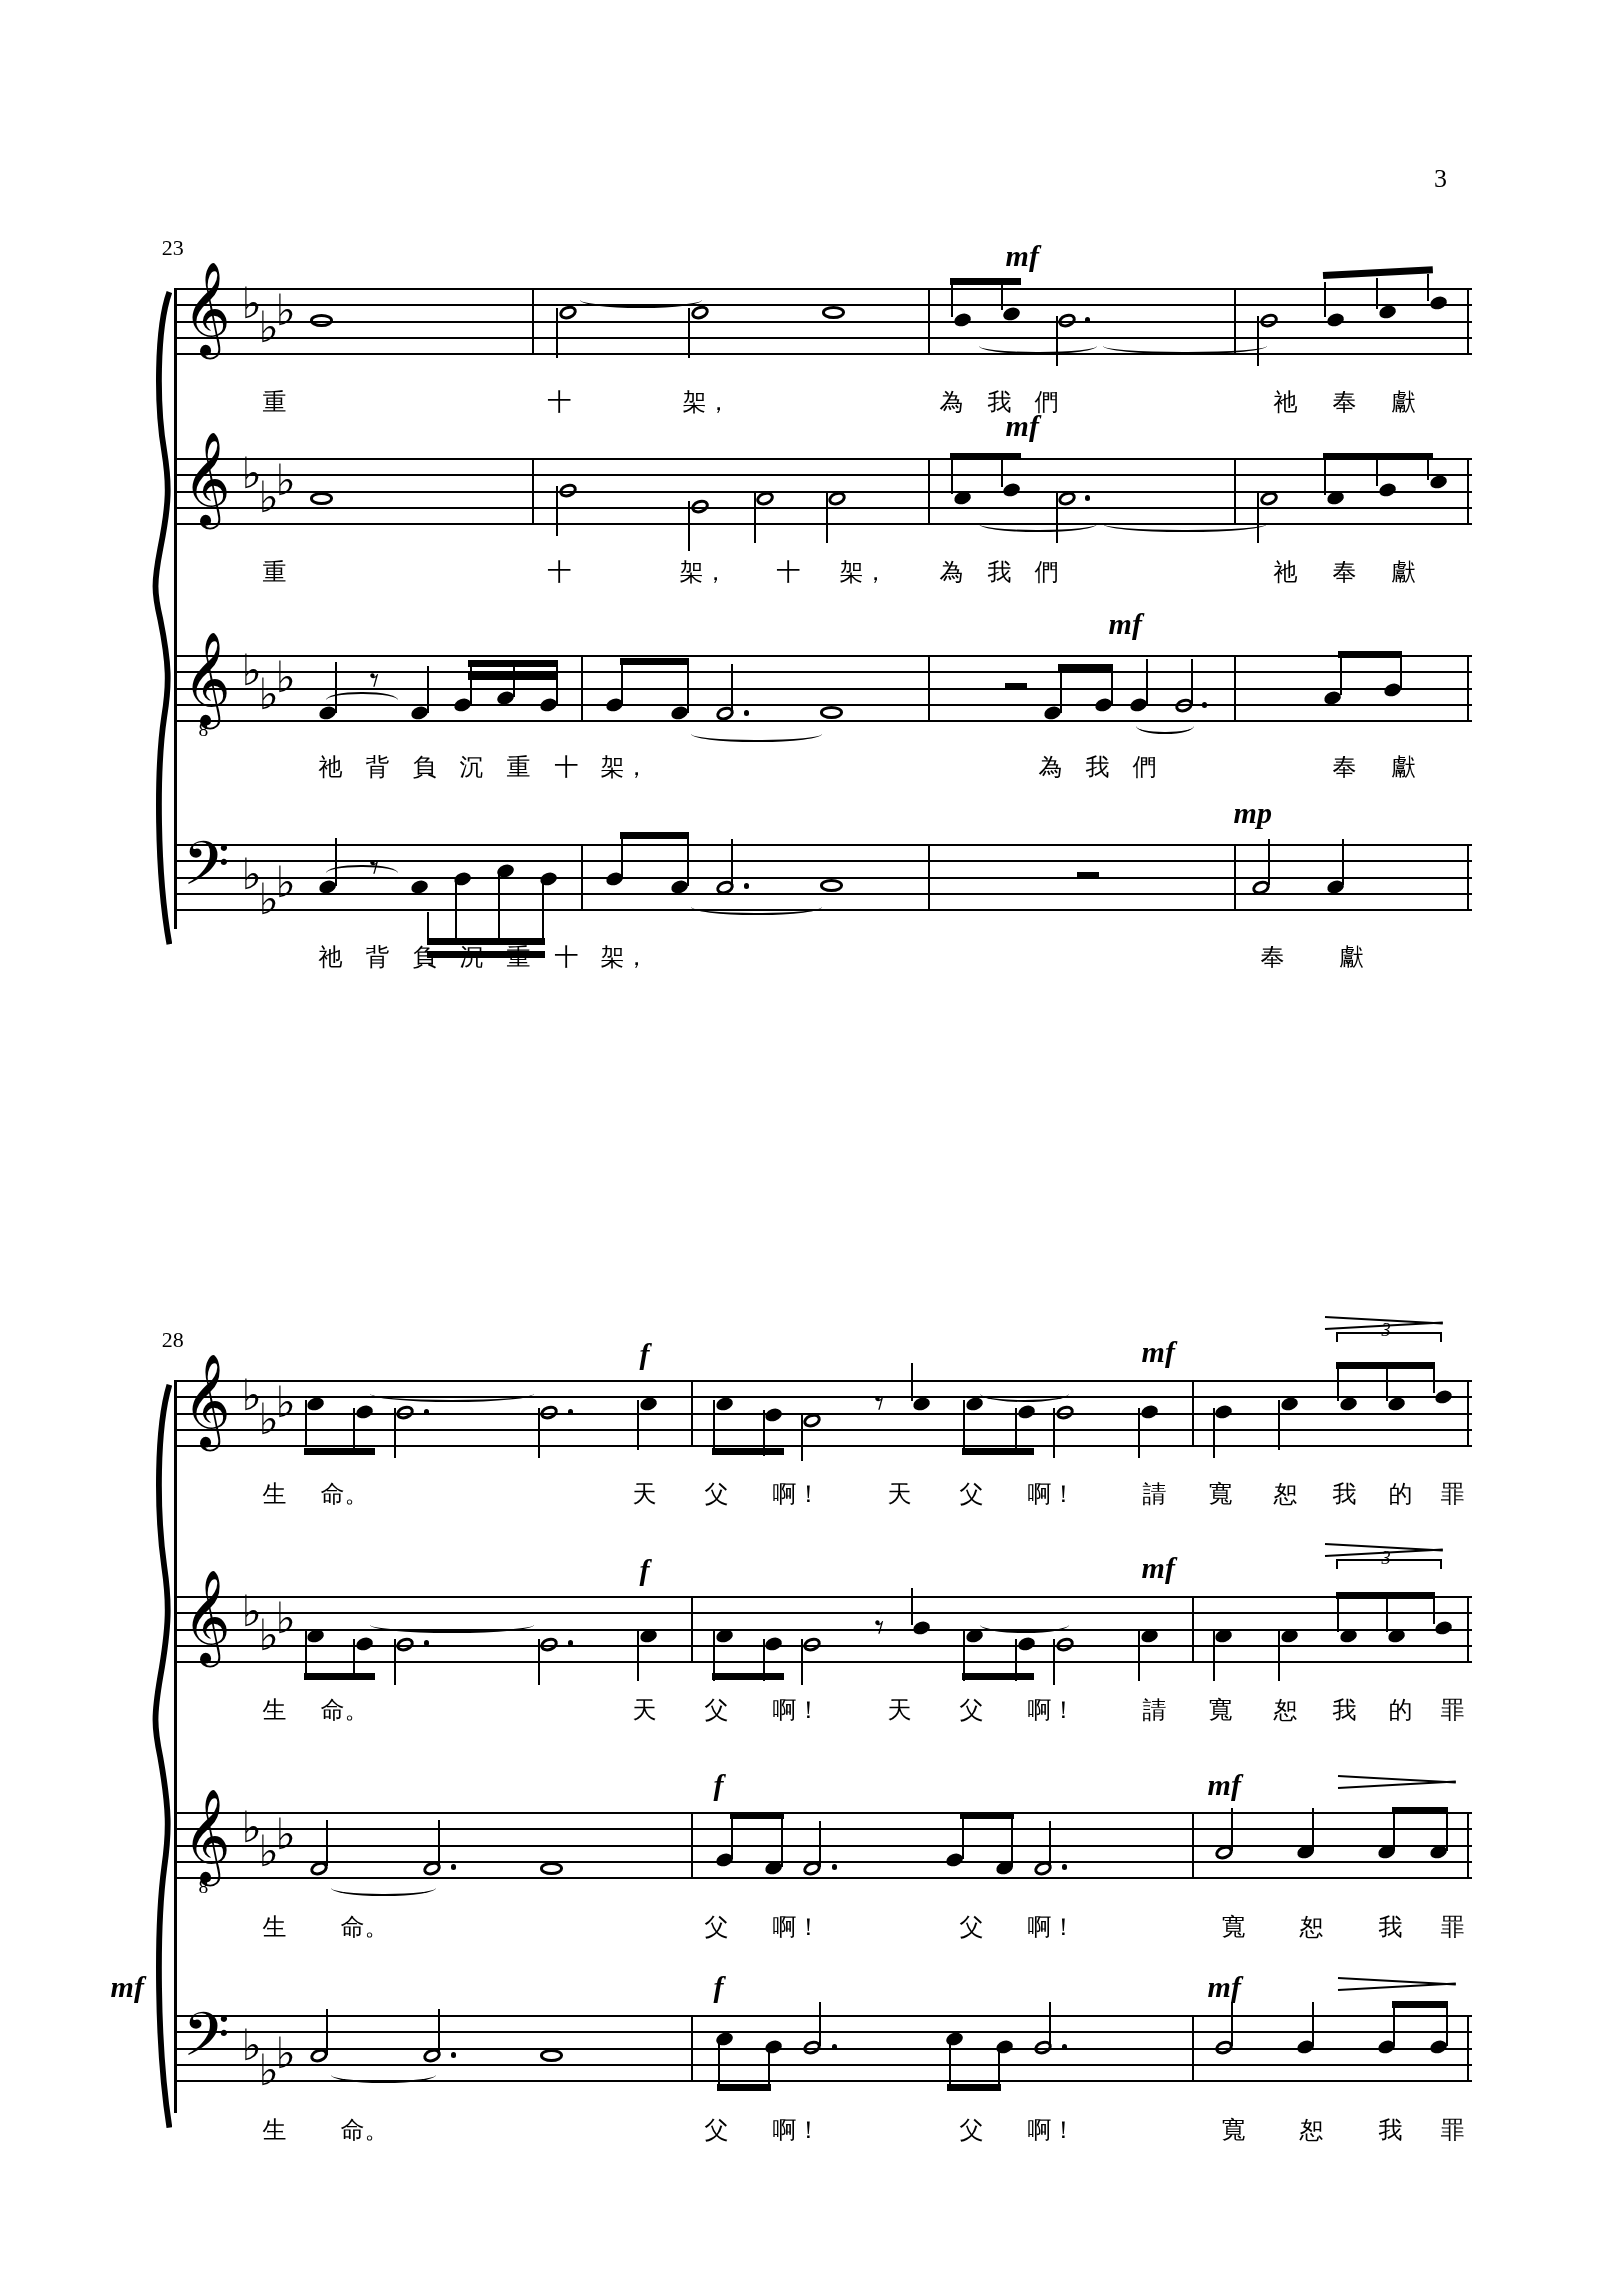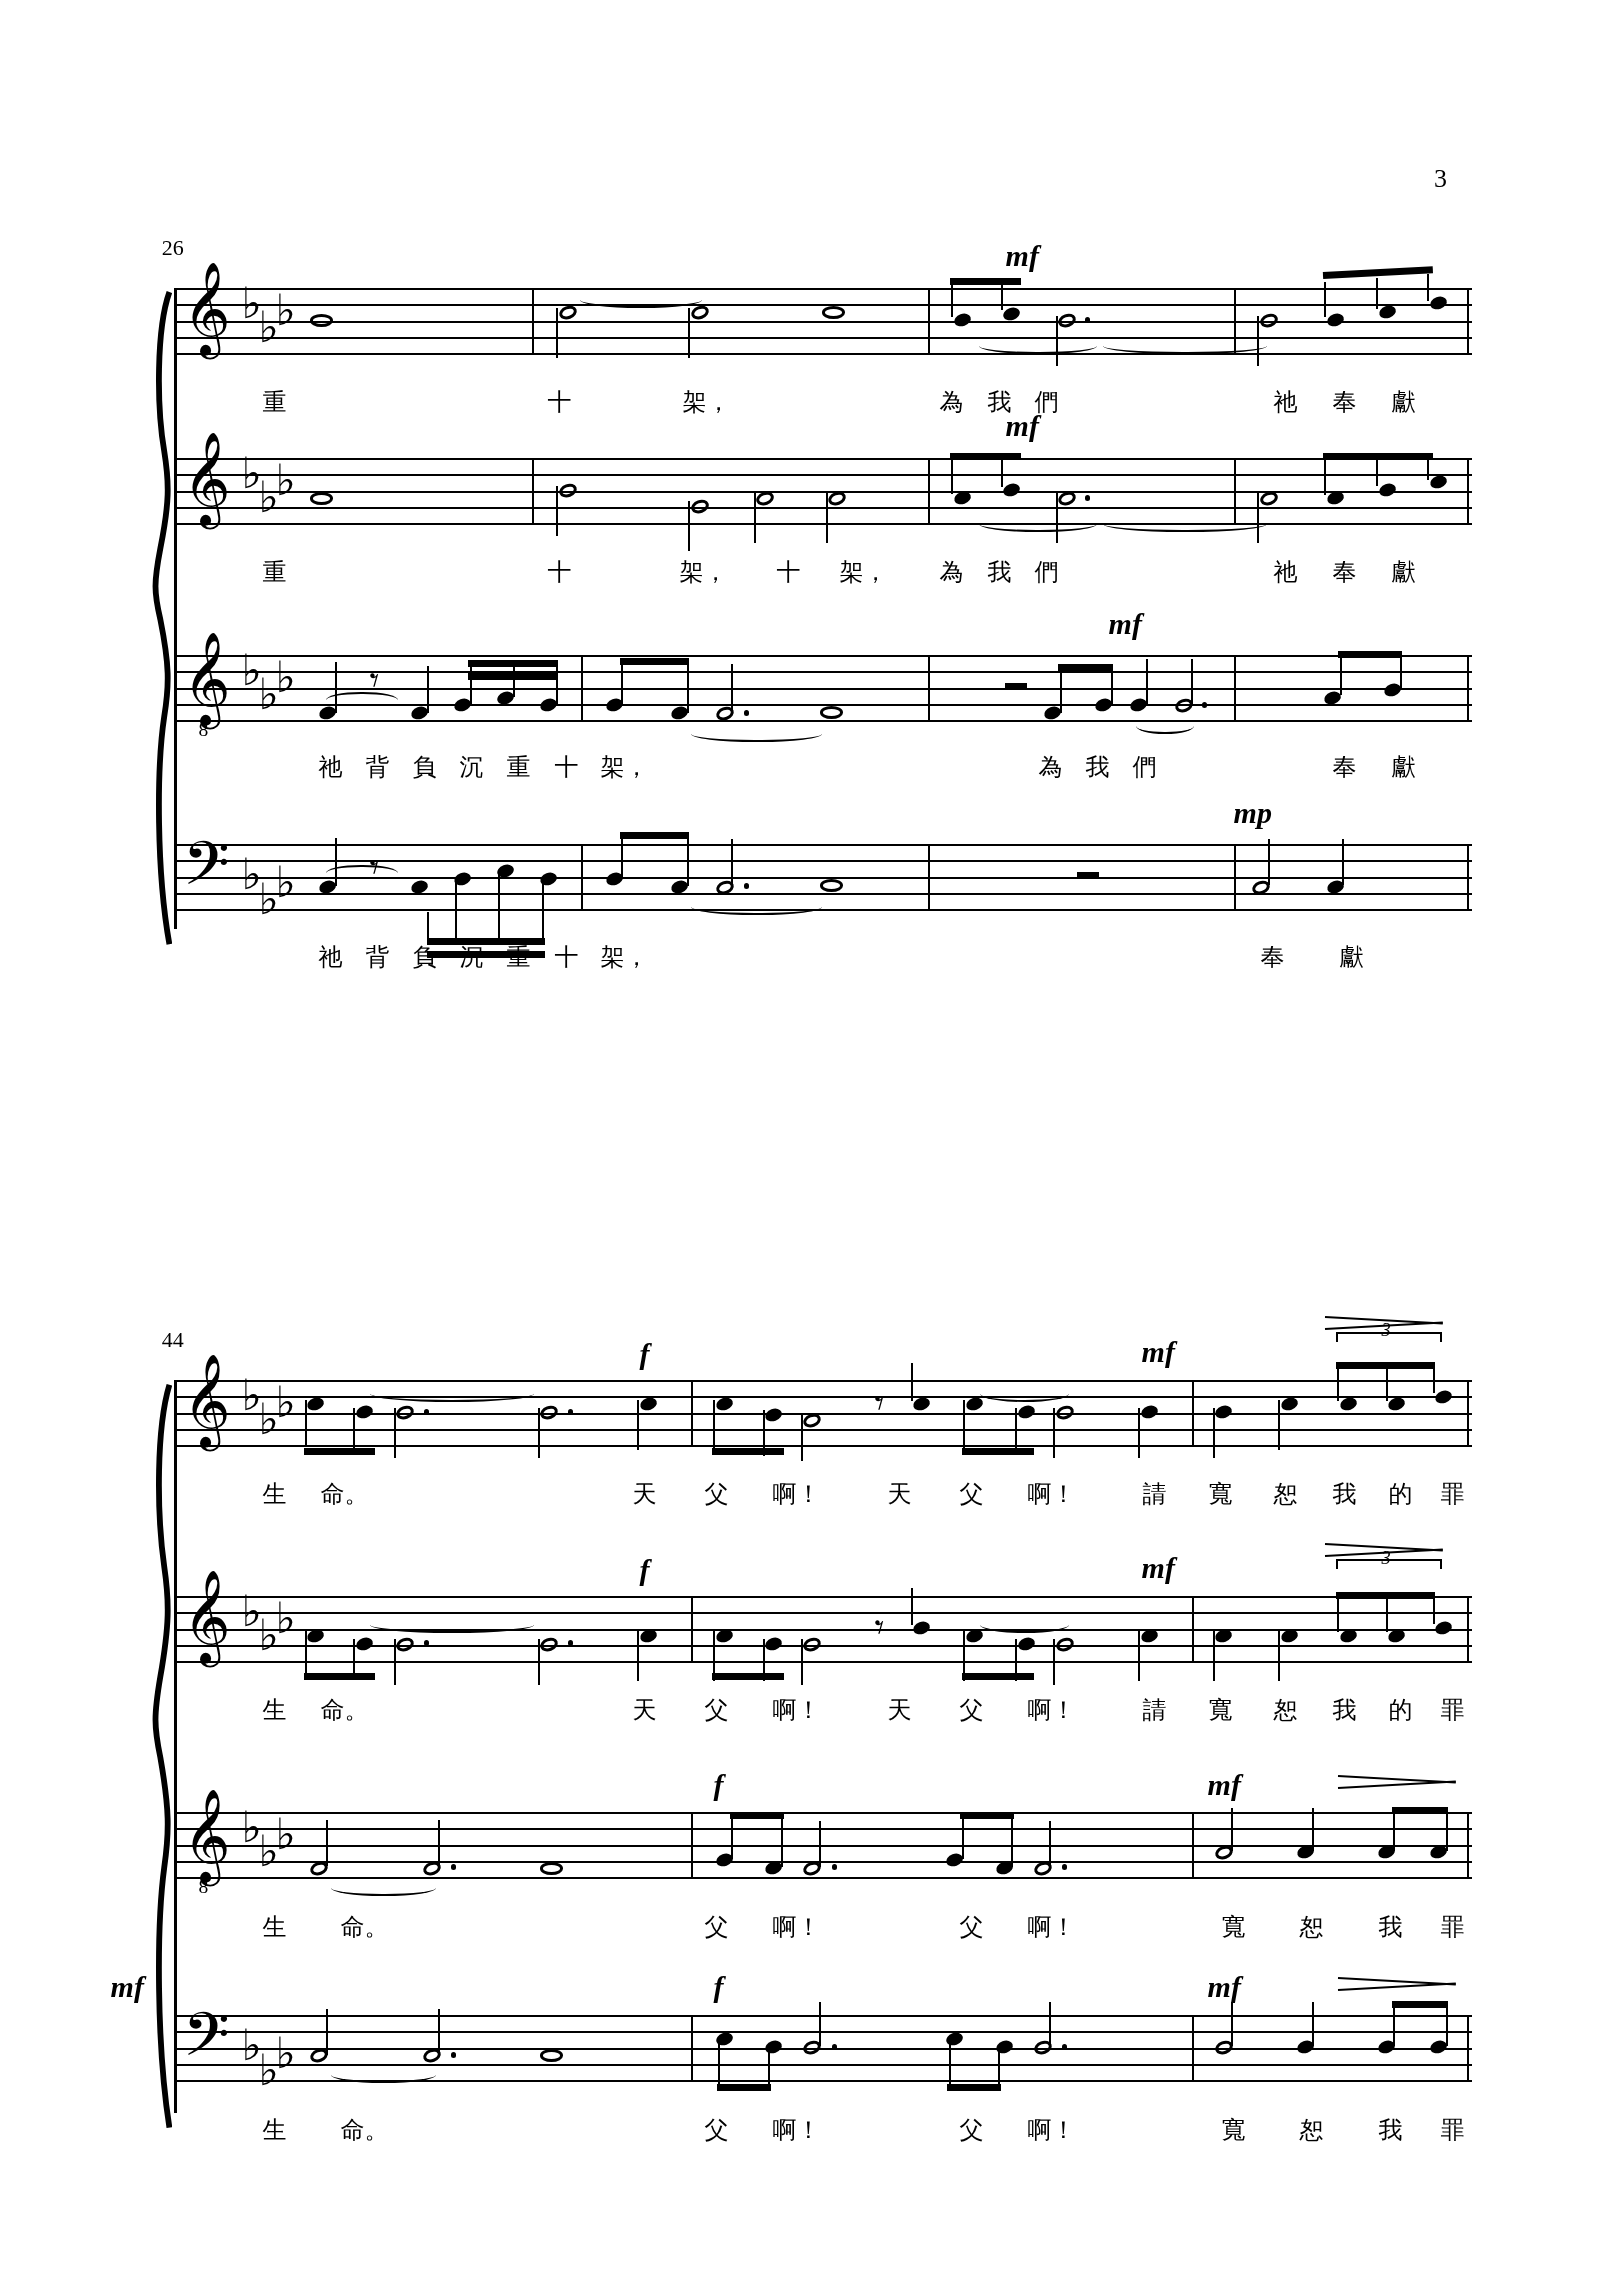--- a/index.html
+++ b/index.html
@@ -262,21 +262,21 @@
 </style>
 </head>
 <body>
 
 <div class="page">
 
   <div class="page-number">3</div>
 
   <div class="system" id="system-1">
 
-    <div class="measure-number">26</div>
+    <div class="measure-number">23</div>
 
     <div class="brace">
       <svg width="22" height="667" viewBox="0 0 34 1020">
         <path d="M30 4 C10 60, 10 180, 22 250 C30 300, 30 330, 16 400 C6 452, 6 468, 16 510 C30 580, 30 610, 22 660 C10 740, 10 900, 30 1012" fill="none" stroke="#000" stroke-width="9"></path>
       </svg>
     </div>
     <div class="system-barline" style="height:641px;"></div>
 
     <div class="stave" style="top:26px;">
       <div class="lines">
@@ -546,21 +546,21 @@
       <span style="left:345px;">重</span>
       <span style="left:393px;">十</span>
       <span style="left:451px;">架，</span>
       <span style="left:1099px;">奉</span>
       <span style="left:1178px;">獻</span>
     </div>
   </div>
 
   <div class="system" id="system-2">
 
-    <div class="measure-number">44</div>
+    <div class="measure-number">28</div>
 
     <div class="brace">
       <svg width="22" height="759" viewBox="0 0 34 1160">
         <path d="M30 4 C10 70, 10 200, 22 285 C30 340, 30 375, 16 455 C6 514, 6 532, 16 580 C30 660, 30 694, 22 750 C10 840, 10 1024, 30 1152" fill="none" stroke="#000" stroke-width="9"></path>
       </svg>
     </div>
     <div class="system-barline" style="height:733px;"></div>
 
     <div class="stave" style="top:26px;">
       <div class="lines">

